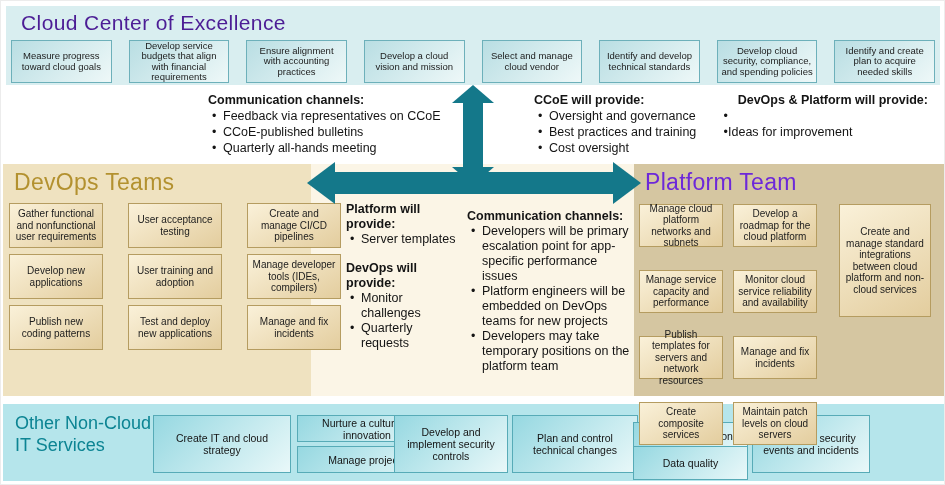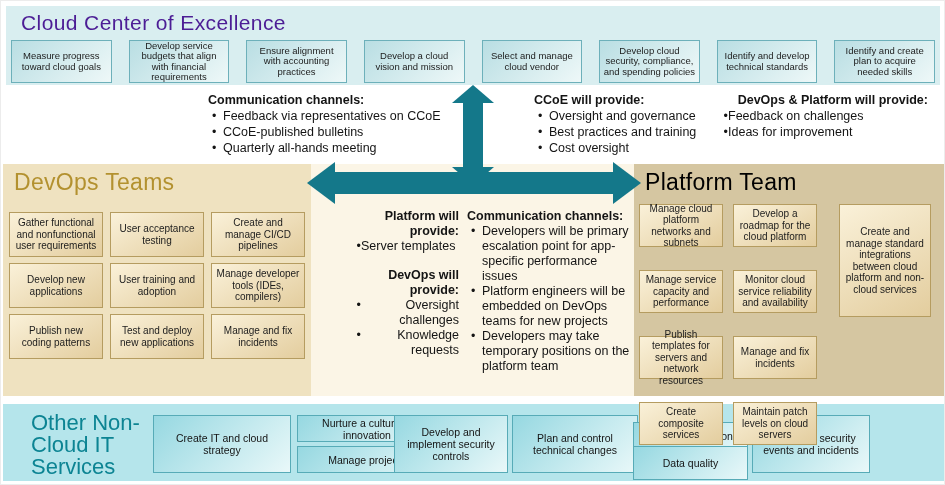--- a/index.html
+++ b/index.html
@@ -33,38 +33,38 @@
     border-left:21px solid transparent;border-right:21px solid transparent;border-bottom:18px solid #14788a;}
   .v-arrow .head-b{position:absolute;left:0;bottom:0;width:0;height:0;
     border-left:21px solid transparent;border-right:21px solid transparent;border-top:18px solid #14788a;}
 
   
   .panel-center{position:absolute;left:310px;top:163px;width:323px;height:232px;background:#fbf5e6;z-index:1;}
   .panel-devops{position:absolute;left:2px;top:163px;width:308px;height:232px;background:#efe2c0;z-index:2;}
   .panel-platform{position:absolute;left:633px;top:163px;width:310px;height:232px;background:#d5c6a1;z-index:2;}
   .sec-title{position:absolute;left:11px;top:5px;font-size:23px;letter-spacing:.3px;}
   .panel-devops .sec-title{color:#b3912f;}
-  .panel-platform .sec-title{color:#000000;}
+  .panel-platform .sec-title{color:#6d28d9;}
   .tanbox{background:linear-gradient(150deg,#faf1d9,#e3cd9e);border:1px solid #b59c60;
     display:flex;align-items:center;justify-content:center;text-align:center;
     font-size:10px;line-height:11.5px;color:#1c1c1c;padding:2px 4px;box-sizing:border-box;}
-  .devops-grid{position:absolute;left:6px;top:48px;display:grid;
-    grid-template-columns:repeat(3,94px);gap:6px 7px;grid-auto-rows:45px;}
+  .devops-grid{position:absolute;left:6px;top:39px;display:grid;
+    grid-template-columns:repeat(3,94px);gap:6px 25px;grid-auto-rows:45px;}
   .plat-grid{position:absolute;left:5px;top:40px;display:grid;
     grid-template-columns:84px 84px;gap:23px 10px;grid-auto-rows:43px;}
   .plat-tall{position:absolute;left:205px;top:40px;width:92px;height:113px;}
 
-  .center-colA{position:absolute;left:345px;top:208px;width:113px;z-index:3;text-align:right;}
+  .center-colA{position:absolute;left:345px;top:201px;width:113px;z-index:3;}
   .center-colB{position:absolute;left:466px;top:208px;width:164px;z-index:3;}
   .center-colA,.center-colB{font-size:12.5px;line-height:15px;color:#141414;}
   .gap14{height:14px;}
 
   
   .band-bottom{position:absolute;left:2px;top:403px;width:941px;height:77px;background:#b5e5eb;}
-  .other-title{position:absolute;left:28px;top:8px;width:150px;font-size:22px;line-height:22px;color:#0c8493;}
+  .other-title{position:absolute;left:12px;top:8px;width:150px;font-size:18px;line-height:22px;color:#0c8493;}
   .cyanbox{position:absolute;background:linear-gradient(135deg,#96d8e1,#e9f8f9);border:1px solid #57abb7;
     display:flex;align-items:center;justify-content:center;text-align:center;
     font-size:10.5px;line-height:12px;color:#141414;padding:1px 6px;box-sizing:border-box;}
   .b-create{left:150px;top:11px;width:138px;height:58px;}
   .b-nurture{left:294px;top:11px;width:140px;height:27px;}
   .b-projects{left:294px;top:42px;width:140px;height:27px;}
   .b-security{left:391px;top:11px;width:114px;height:58px;}
   .b-plan{left:509px;top:11px;width:126px;height:58px;}
   .b-dataclass{left:630px;top:18px;width:115px;height:27px;}
   .b-dataqual{left:630px;top:42px;width:115px;height:34px;}
@@ -76,22 +76,22 @@
 <div class="stage">
 
   <div class="band-top">
     <div class="ccoe-title">Cloud Center of Excellence</div>
     <div class="top-boxes">
       <div class="tbox">Measure progress toward cloud goals</div>
       <div class="tbox">Develop service budgets that align with financial requirements</div>
       <div class="tbox">Ensure alignment with accounting practices</div>
       <div class="tbox">Develop a cloud vision and mission</div>
       <div class="tbox">Select and manage cloud vendor</div>
+      <div class="tbox">Identify and develop technical standards</div>
       <div class="tbox">Develop cloud security, compliance, and spending policies</div>
-      <div class="tbox">Identify and develop technical standards</div>
       <div class="tbox">Identify and create plan to acquire needed skills</div>
     </div>
   </div>
 
   <div class="tblock" style="left:207px;top:91px;width:260px;">
     <div class="hdr">Communication channels:</div>
     <div class="bullet">
         <span class="dot">•</span>
         <span>Feedback via representatives on CCoE</span>
       </div>
@@ -118,21 +118,20 @@
     <div class="bullet">
         <span class="dot">•</span>
         <span>Cost oversight</span>
       </div>
   </div>
 
   <div class="tblock" style="left:712px;top:91px;width:215px;text-align:right;">
     <div class="hdr">DevOps &amp; Platform will provide:</div>
     <div class="bullet">
         <span class="dot">•</span>
-        <span>Feedback on challenges</span>
       </div>
     <div class="bullet">
         <span class="dot">•</span>
         <span>Ideas for improvement</span>
       </div>
   </div>
 
   <div class="panel-center"></div>
 
   <div class="v-arrow">
@@ -179,25 +178,25 @@
   <div class="center-colA">
     <div class="hdr" style="font-weight:bold;">Platform will provide:</div>
     <div class="bullet">
         <span class="dot">•</span>
         <span>Server templates</span>
       </div>
     <div class="gap14"></div>
     <div class="hdr" style="font-weight:bold;">DevOps will provide:</div>
     <div class="bullet">
         <span class="dot">•</span>
-        <span>Oversight challenges</span>
-      </div>
-    <div class="bullet">
-        <span class="dot">•</span>
-        <span>Knowledge requests</span>
+        <span>Monitor challenges</span>
+      </div>
+    <div class="bullet">
+        <span class="dot">•</span>
+        <span>Quarterly requests</span>
       </div>
   </div>
 
   <div class="center-colB">
     <div class="hdr" style="font-weight:bold;">Communication channels:</div>
     <div class="bullet">
         <span class="dot">•</span>
         <span>Developers will be primary escalation point for app-specific performance issues</span>
       </div>
     <div class="bullet">

